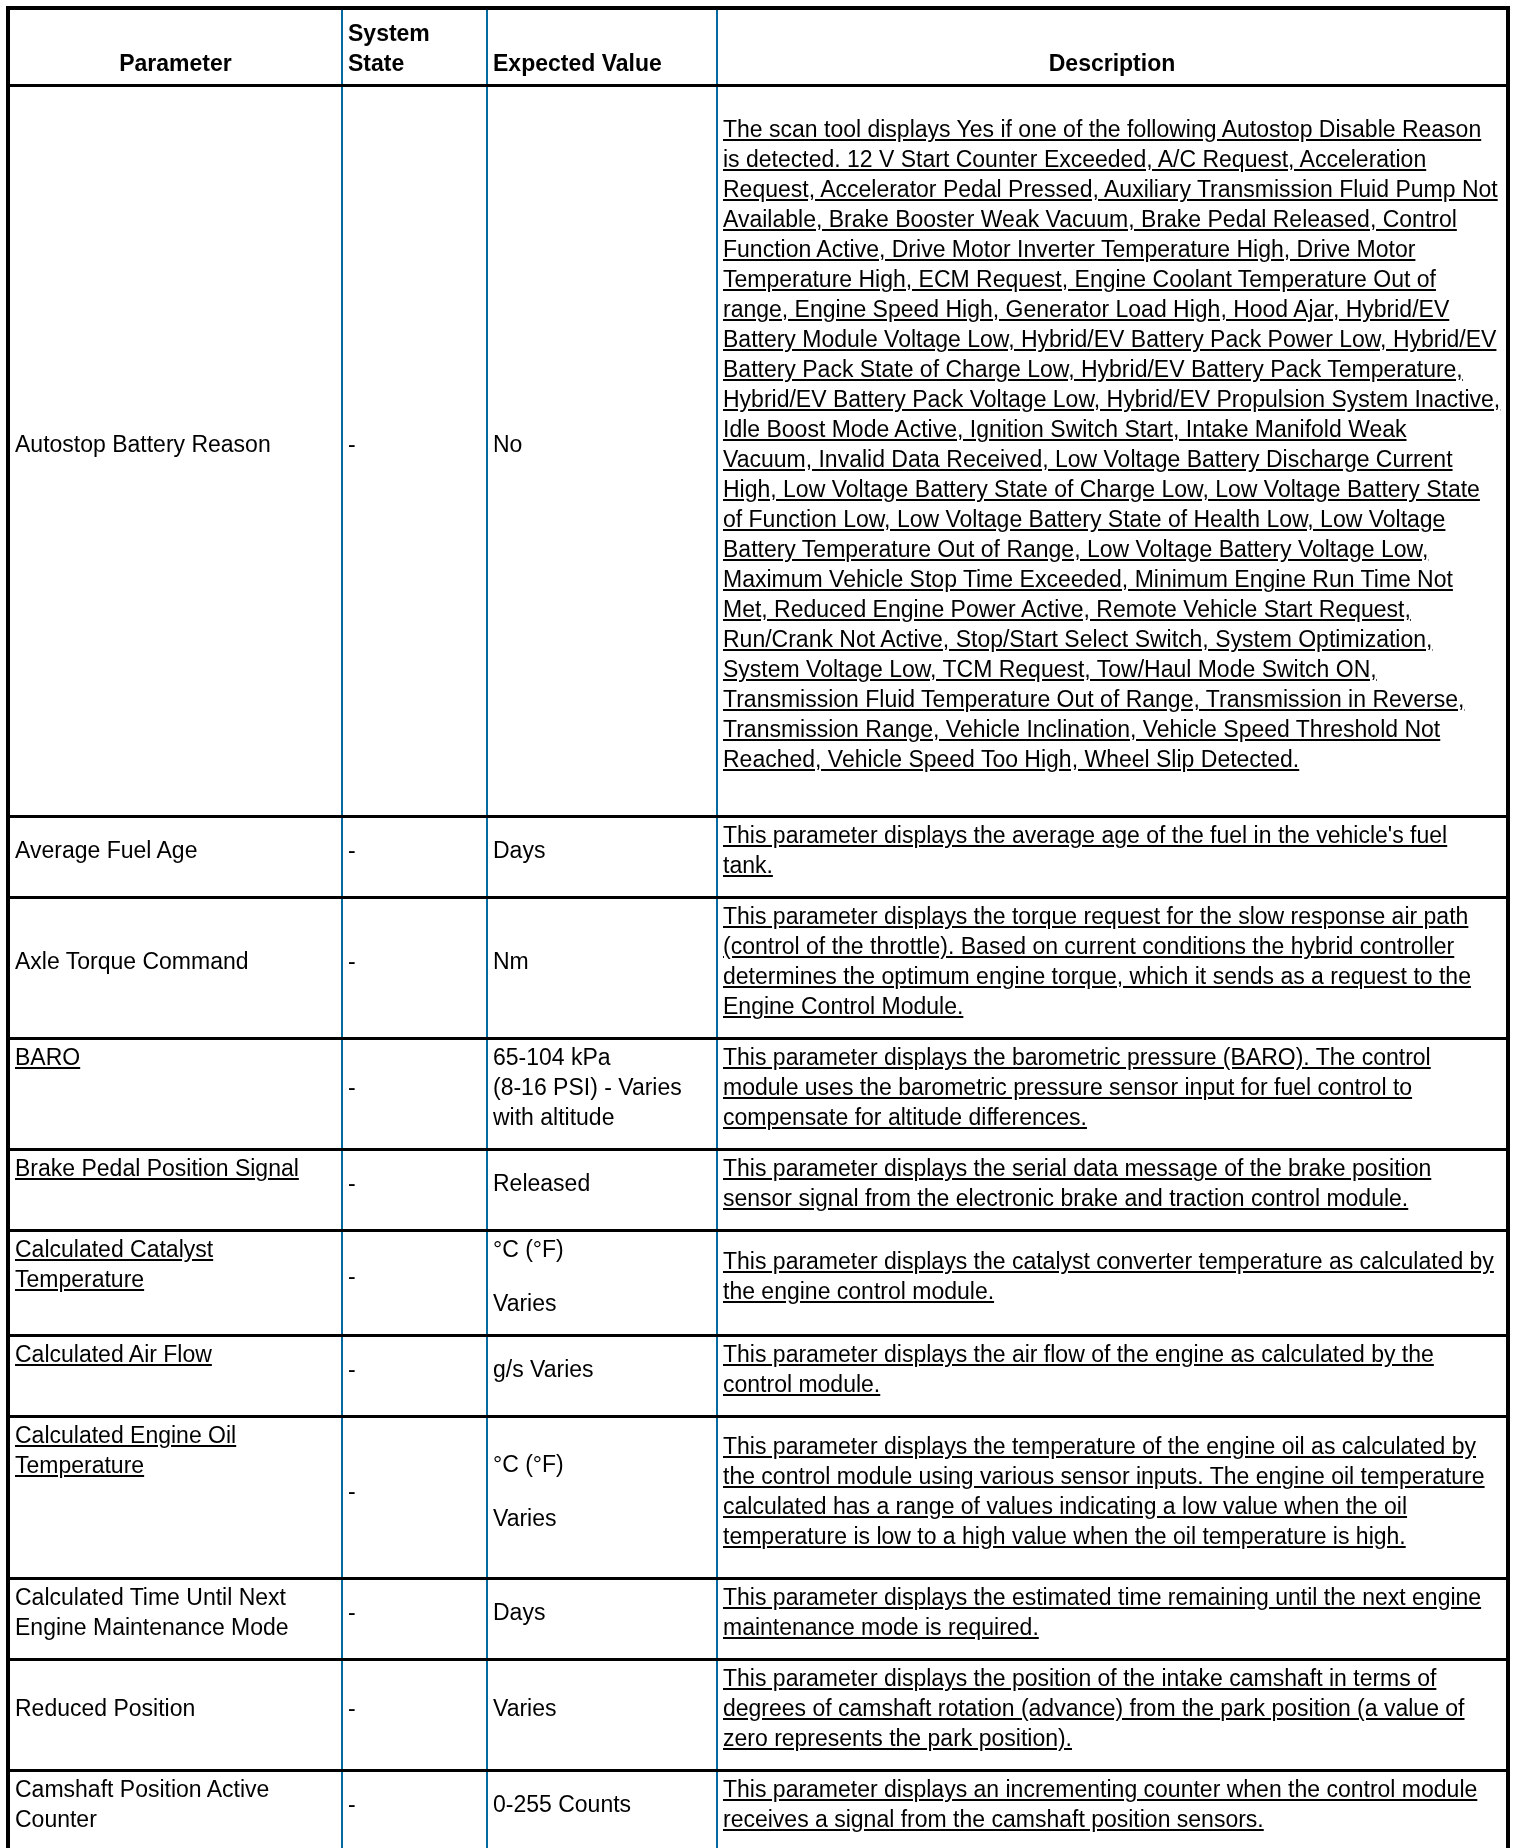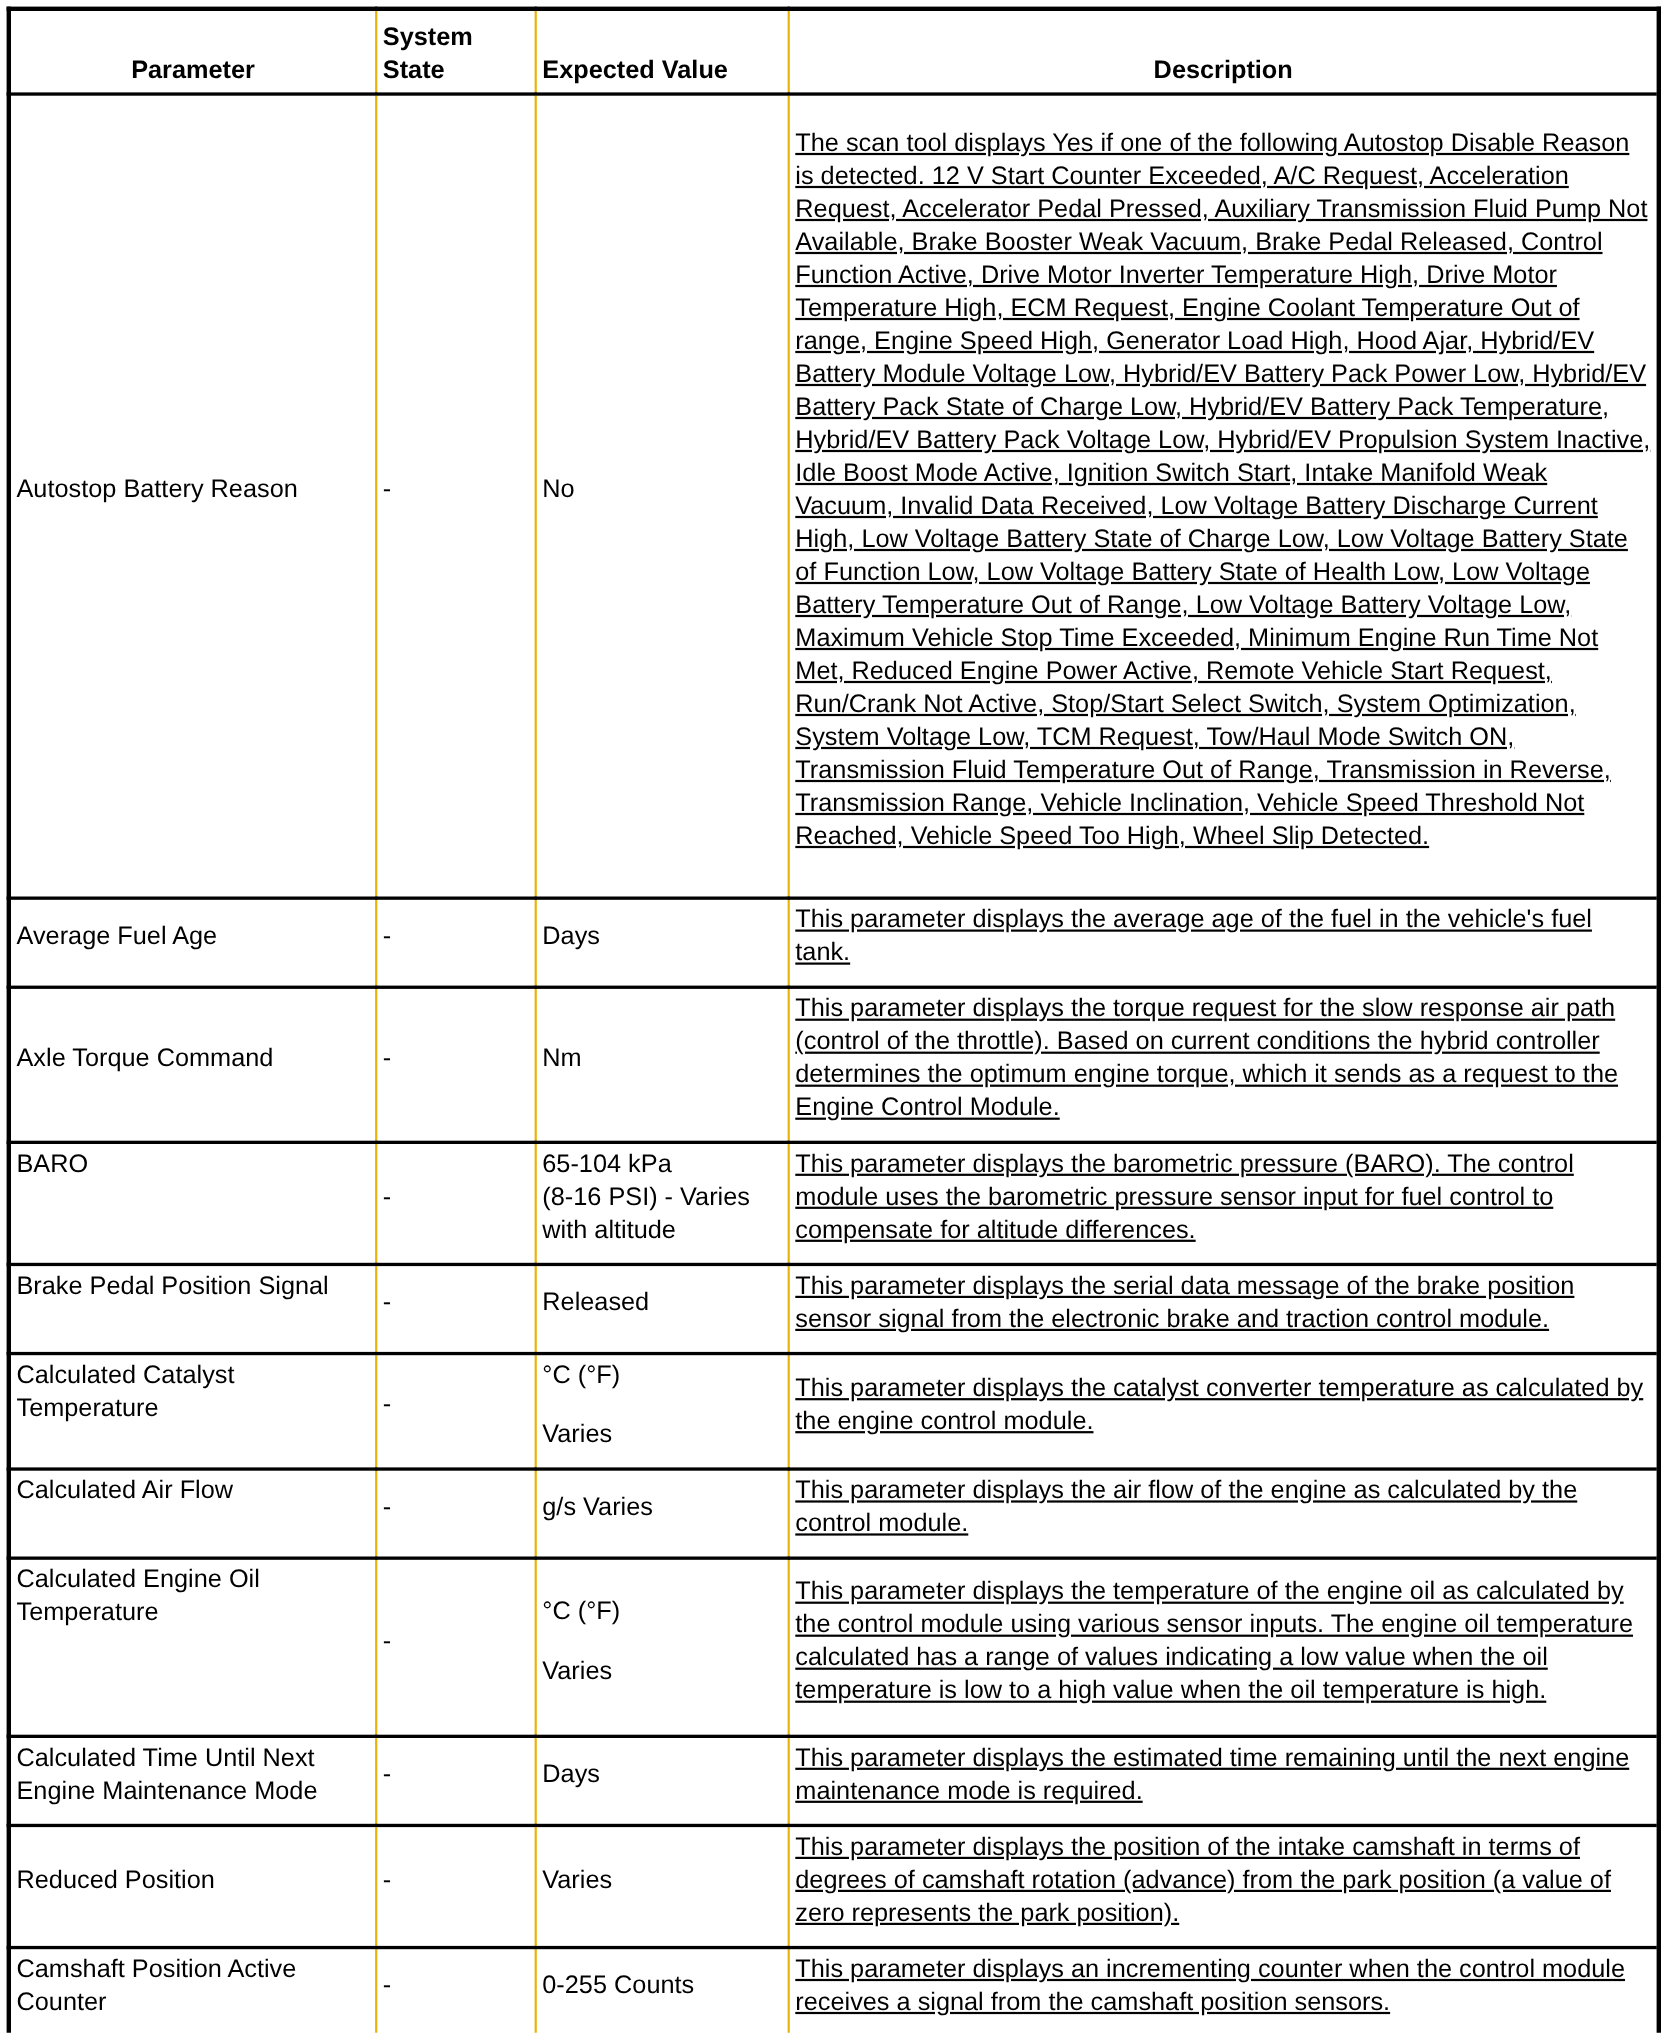--- a/index.html
+++ b/index.html
@@ -9,26 +9,26 @@
     position: absolute; left: 6px; top: 6px;
     width: 1500px; border-collapse: collapse;
     table-layout: fixed;
     border: 4px solid #000;
     font-size: 23px; line-height: 30px;
   }
   table.params col.c1 { width: 334px; }
   table.params col.c2 { width: 145px; }
   table.params col.c3 { width: 230px; }
   table.params col.c4 { width: 791px; }
-  th, td { border: 2px solid #eab308; padding: 2px 5px 16px 5px; vertical-align: middle; text-align: left; }
+  th, td { border: 2px solid #0369a1; padding: 2px 5px 16px 5px; vertical-align: middle; text-align: left; }
   thead th { font-weight: bold; vertical-align: bottom; height: 66px; padding-bottom: 6px; }
   thead th.center { text-align: center; }
   thead tr { border-bottom: 3px solid #000; }
   tbody tr.thick { border-bottom: 3px solid #000; }
-  td.top { vertical-align: top; }
+  td.top { vertical-align: top; text-decoration: underline; }
   td .gap { display: block; height: 24px; }
   td.desc { letter-spacing: 0; text-decoration: underline; }
 </style>
 </head>
 <body>
 
 <table class="params">
   <colgroup>
     <col class="c1">
       <col class="c2">

